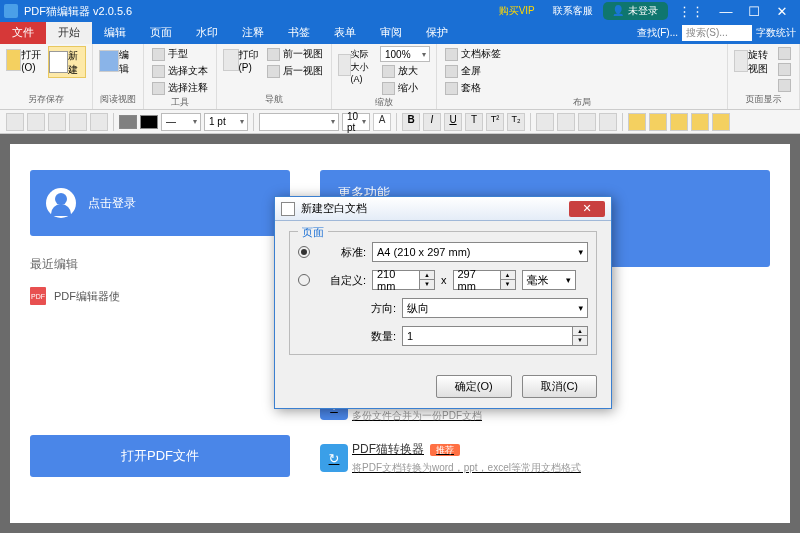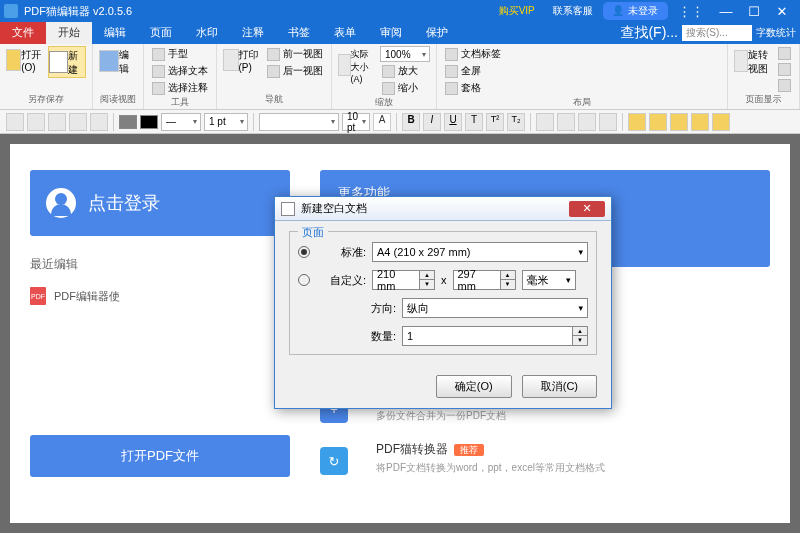--- a/index.html
+++ b/index.html
@@ -2,21 +2,21 @@
 <html><head>
 <meta charset="utf-8">
 <style>
 * { margin: 0; padding: 0; box-sizing: border-box; font-family: "Microsoft YaHei", sans-serif; }
 body { width: 800px; height: 533px; background: #5a5a5a; overflow: hidden; position: relative; }
 .titlebar { height: 22px; background: #1a6fd4; display: flex; align-items: center; padding: 0 4px; color: #fff; font-size: 11px; }
 .tb-icon { width: 14px; height: 14px; background: #4a9fe8; border-radius: 2px; margin-right: 6px; }
 .tb-spacer { flex: 1; }
 .tb-btn { padding: 2px 8px; cursor: pointer; font-size: 10px; margin-left: 2px; }
 .tb-vip { color: #ffd700; }
-.tb-login { background: #3b82f6; border-radius: 5px; padding: 2px 10px; }
+.tb-login { background: #0f766e; border-radius: 5px; padding: 2px 10px; }
 .tb-wifi { font-size: 13px; }
 .tb-winbtn { width: 28px; text-align: center; font-size: 13px; cursor: pointer; }
 .menubar { height: 22px; background: #1a6fd4; display: flex; color: #fff; font-size: 11px; }
 .menu-file { background: #d63838; padding: 3px 12px; }
 .menu-tab { padding: 3px 12px; cursor: pointer; }
 .menu-tab.active { background: #f0f0f0; color: #333; }
 .menu-spacer { flex: 1; }
 .menu-right { display: flex; align-items: center; padding-right: 4px; gap: 4px; }
 .search-box { background: #fff; height: 16px; width: 70px; font-size: 10px; padding: 0 4px; color: #888; display: flex; align-items: center; }
 .ribbon { height: 66px; background: #f5f5f5; border-bottom: 1px solid #ccc; display: flex; font-size: 10px; }
@@ -32,35 +32,35 @@
 .sbi { width: 13px; height: 13px; background: #ddd; border: 1px solid #bbb; }
 .toolbar2 { height: 24px; background: #f5f5f5; border-bottom: 1px solid #ccc; display: flex; align-items: center; gap: 3px; padding: 0 6px; font-size: 10px; }
 .tb2-btn { width: 18px; height: 18px; background: #e8e8e8; border: 1px solid #ccc; cursor: pointer; }
 .tb2-swatch { width: 18px; height: 14px; border: 1px solid #888; }
 .tb2-sep { width: 1px; height: 18px; background: #ccc; margin: 0 2px; }
 .tb2-combo { height: 18px; border: 1px solid #bbb; background: #fff; padding: 0 16px 0 4px; position: relative; font-size: 10px; display: flex; align-items: center; }
 .tb2-combo::after { content: "▾"; position: absolute; right: 3px; font-size: 8px; color: #666; }
 .content { position: absolute; top: 134px; left: 0; right: 0; bottom: 0; background: #6b6b6b; padding: 10px; }
 .welcome { background: #fff; height: 100%; display: flex; gap: 30px; padding: 26px 20px; position: relative; }
 .wleft { width: 260px; }
-.login-card { background: #4a86e8; border-radius: 3px; padding: 18px 16px; display: flex; align-items: center; gap: 12px; color: #fff; font-size: 18px; cursor: pointer; }
+.login-card { background: #4a86e8; border-radius: 3px; padding: 18px 16px; display: flex; align-items: center; gap: 12px; color: #fff; font-size: 12px; cursor: pointer; }
 .avatar { width: 30px; height: 30px; background: #fff; border-radius: 50%; position: relative; }
 .avatar::before { content: ""; position: absolute; width: 12px; height: 12px; background: #4a86e8; border-radius: 50%; top: 5px; left: 9px; }
 .avatar::after { content: ""; position: absolute; width: 20px; height: 12px; background: #4a86e8; border-radius: 10px 10px 0 0; bottom: 2px; left: 5px; }
 .section-h { font-size: 12px; color: #666; margin: 20px 0 14px; }
 .recent-item { display: flex; align-items: center; gap: 8px; font-size: 11px; color: #555; cursor: pointer; }
 .recent-icon { width: 16px; height: 18px; background: #e85050; border-radius: 1px; color: #fff; font-size: 7px; display: flex; align-items: center; justify-content: center; }
 .open-btn { background: #4a86e8; color: #fff; text-align: center; padding: 12px; border-radius: 3px; font-size: 13px; cursor: pointer; margin-top: 130px; }
 .wright { flex: 1; }
 .more-card { background: #4a86e8; border-radius: 3px; padding: 14px 18px 10px; color: #fff; margin-bottom: 18px; }
 .more-title { font-size: 13px; margin-bottom: 10px; }
 .more-body { display: flex; gap: 20px; }
 .scan-box { border: 1px solid rgba(255,255,255,.5); width: 26px; height: 26px; display: flex; align-items: center; justify-content: center; font-size: 14px; }
 .more-col { font-size: 11px; }
-.feature { display: flex; gap: 28px; margin-bottom: 18px; align-items: flex-end; }
+.feature { display: flex; gap: 4px; margin-bottom: 18px; align-items: center; text-decoration: underline; }
 .ficon { width: 28px; height: 28px; border-radius: 4px; display: flex; align-items: center; justify-content: center; color: #fff; font-size: 13px; flex-shrink: 0; }
 .ftext { font-size: 11px; }
 .ftitle { color: #333; font-size: 12px; margin-bottom: 3px; }
 .fdesc { color: #999; font-size: 10px; }
 .badge { background: #ff7043; color: #fff; font-size: 9px; padding: 1px 6px; border-radius: 2px; margin-left: 6px; }
 
 .dialog-backdrop { position: absolute; top: 0; left: 0; right: 0; bottom: 0; }
 .dialog { position: absolute; left: 274px; top: 196px; width: 338px; background: #f0f0f0; border: 1px solid #3a7fd0; box-shadow: 2px 2px 12px rgba(0,0,0,.4); }
 .dlg-title { background: linear-gradient(#fff,#e4ecf7); height: 24px; display: flex; align-items: center; padding: 0 6px; font-size: 11px; border-bottom: 1px solid #a0b8d8; }
 .dlg-title-icon { width: 14px; height: 14px; background: #fff; border: 1px solid #888; margin-right: 6px; }
@@ -104,21 +104,21 @@
   <div class="menu-tab">编辑</div>
   <div class="menu-tab">页面</div>
   <div class="menu-tab">水印</div>
   <div class="menu-tab">注释</div>
   <div class="menu-tab">书签</div>
   <div class="menu-tab">表单</div>
   <div class="menu-tab">审阅</div>
   <div class="menu-tab">保护</div>
   <div class="menu-spacer"></div>
   <div class="menu-right">
-    <span style="font-size:14px">查找(F)...</span>
+    <span style="font-size:10px">查找(F)...</span>
     <div class="search-box">搜索(S)...</div>
     <span style="font-size:10px">字数统计</span>
   </div>
 </div>
 
 <div class="ribbon">
   <div class="ribbon-group">
     <div class="rg-items">
       <div class="big-btn">
           <div class="big-btn-icon" style="background:#f4d060"></div>

